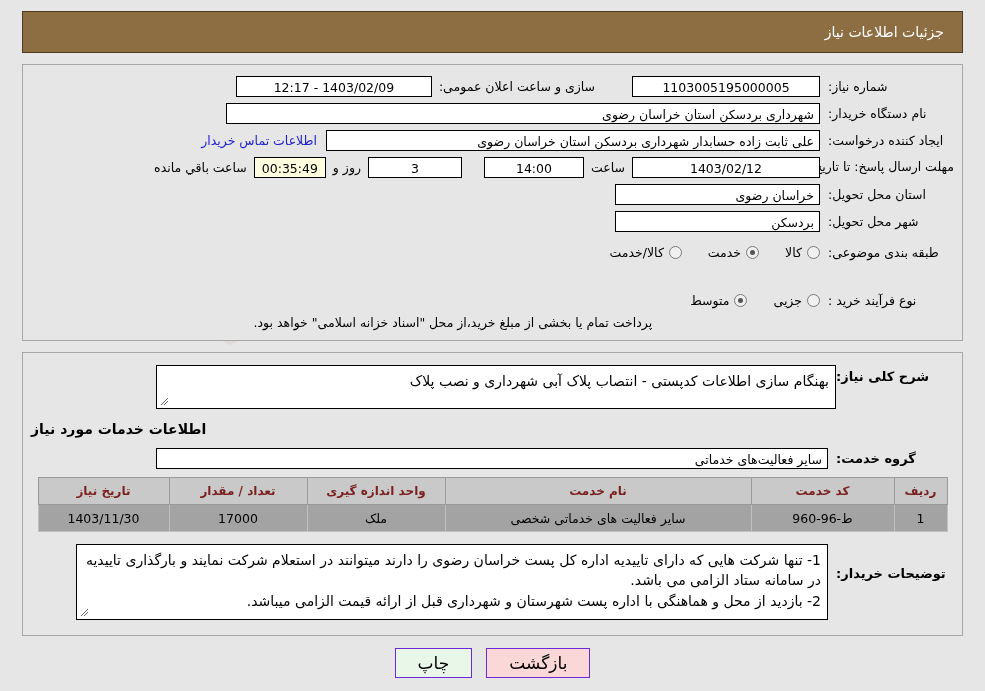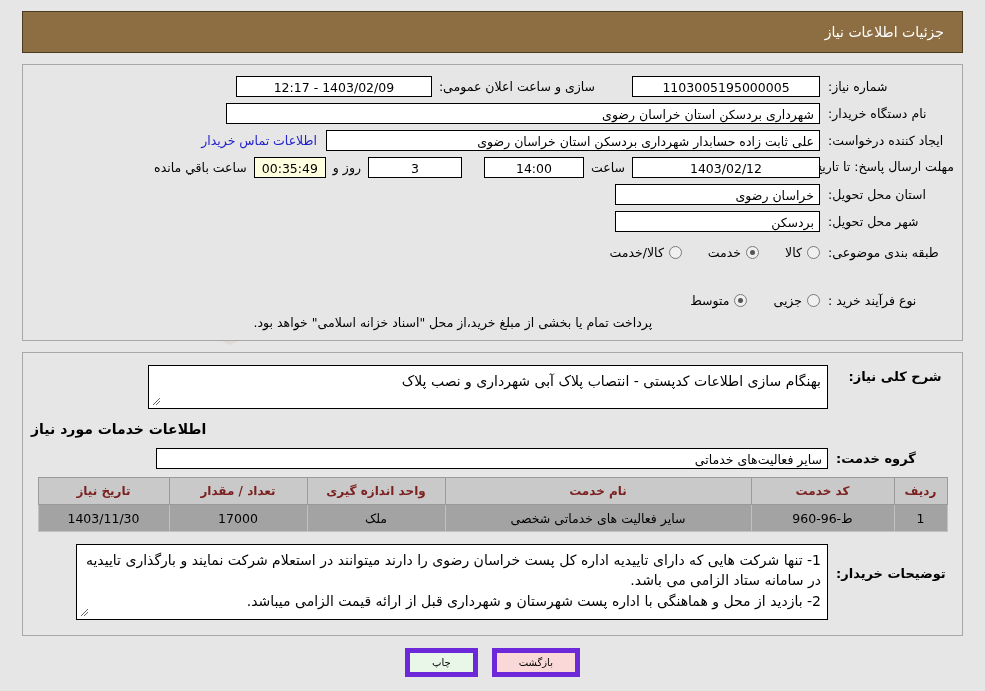--- a/index.html
+++ b/index.html
@@ -209,22 +209,22 @@
 
   
   .footer {
     display: flex;
     justify-content: center;
     align-items: center;
     gap: 14px;
     margin-top: 12px;
   }
   .btn {
-    border: 5px solid #6d28d9;
-    font-size: 10px;
+    border: 1px solid #6d28d9;
+    font-size: 17px;
     padding: 4px 22px;
     cursor: pointer;
     font-family: inherit;
   }
   .btn.print  { background: #e9f7e9; }
   .btn.back   { background: #fbd8d8; }
 </style>
 </head>
 <body>
 
@@ -319,21 +319,21 @@
         </div>
       </div>
       <div class="note-inline">پرداخت تمام یا بخشی از مبلغ خرید،از محل "اسناد خزانه اسلامی" خواهد بود.</div>
     </div>
 
   </div>
 
   <div class="panel p2">
 
     <div class="row" style="align-items:flex-start">
-      <div class="boldlbl" style="width:118px;text-align:center;padding-left:8px;padding-top:4px">شرح کلی نیاز:</div>
+      <div class="boldlbl" style="width:118px;text-align:left;padding-top:4px">شرح کلی نیاز:</div>
       <div class="ta" style="width:680px;height:44px">
         <span>بهنگام سازی اطلاعات کدپستی - انتصاب پلاک آبی شهرداری و نصب پلاک</span>
         <span class="grip">
           <svg width="9" height="9" viewBox="0 0 9 9">
               <path d="M8 1 L1 8 M8 4 L4 8" stroke="#666" stroke-width="1" fill="none"></path>
             </svg>
         </span>
       </div>
     </div>
 

